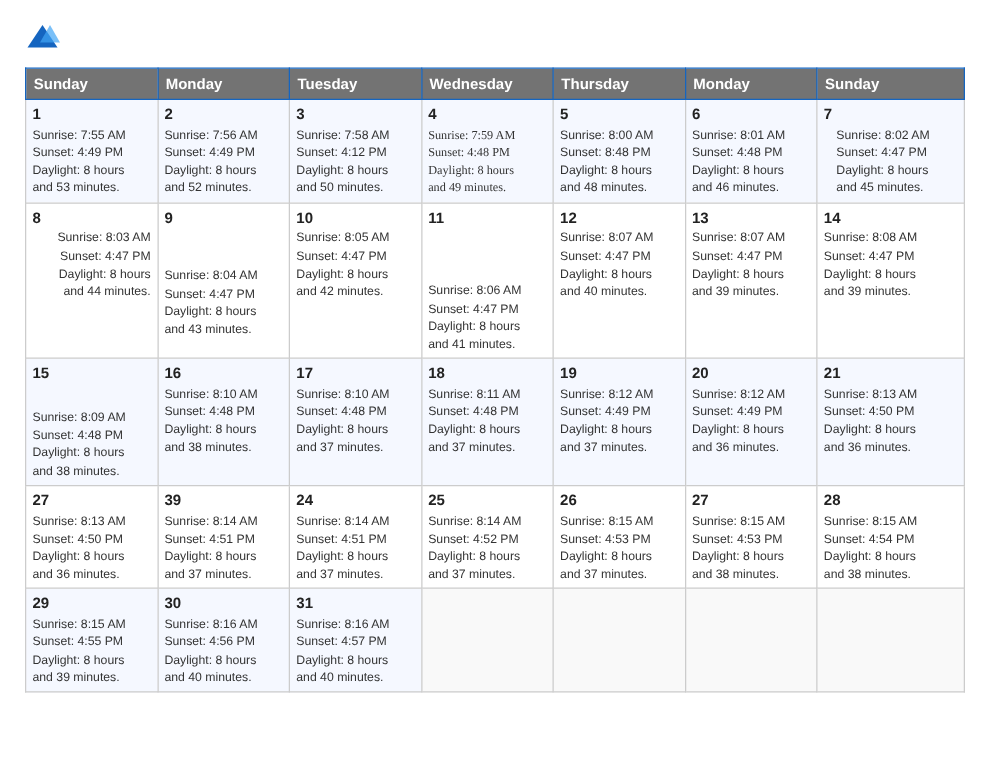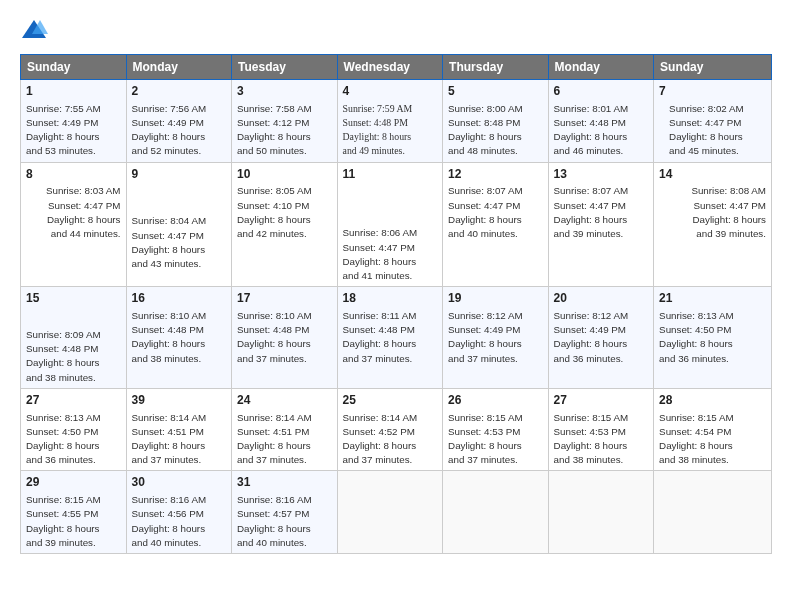--- a/index.html
+++ b/index.html
@@ -191,21 +191,21 @@
           <td>
             <span class="day-num">9</span>
             <div class="cell-content" style="white-space: pre-line; margin-top: 32px;">Sunrise: 8:04 AM
 Sunset: 4:47 PM
 Daylight: 8 hours
 and 43 minutes.</div>
           </td>
           <td>
             <span class="day-num">10</span>
             <div class="cell-content" style="white-space: pre-line;">Sunrise: 8:05 AM
-Sunset: 4:10 PM
+Sunset: 4:47 PM
 Daylight: 8 hours
 and 42 minutes.</div>
           </td>
           <td>
             <span class="day-num">11</span>
             <div class="cell-content" style="white-space: pre-line; margin-top: 44px;">Sunrise: 8:06 AM
 Sunset: 4:47 PM
 Daylight: 8 hours
 and 41 minutes.</div>
           </td>
@@ -218,21 +218,21 @@
           </td>
           <td>
             <span class="day-num">13</span>
             <div class="cell-content" style="white-space: pre-line;">Sunrise: 8:07 AM
 Sunset: 4:47 PM
 Daylight: 8 hours
 and 39 minutes.</div>
           </td>
           <td>
             <span class="day-num">14</span>
-            <div class="cell-content" style="white-space: pre-line; text-align: right;">Sunrise: 8:08 AM
+            <div class="cell-content" style="white-space: pre-line;">Sunrise: 8:08 AM
 Sunset: 4:47 PM
 Daylight: 8 hours
 and 39 minutes.</div>
           </td>
         </tr>
         <tr>
           <td>
             <span class="day-num">15</span>
             <div class="cell-content" style="white-space: pre-line; margin-top: 21px;">Sunrise: 8:09 AM
 Sunset: 4:48 PM

